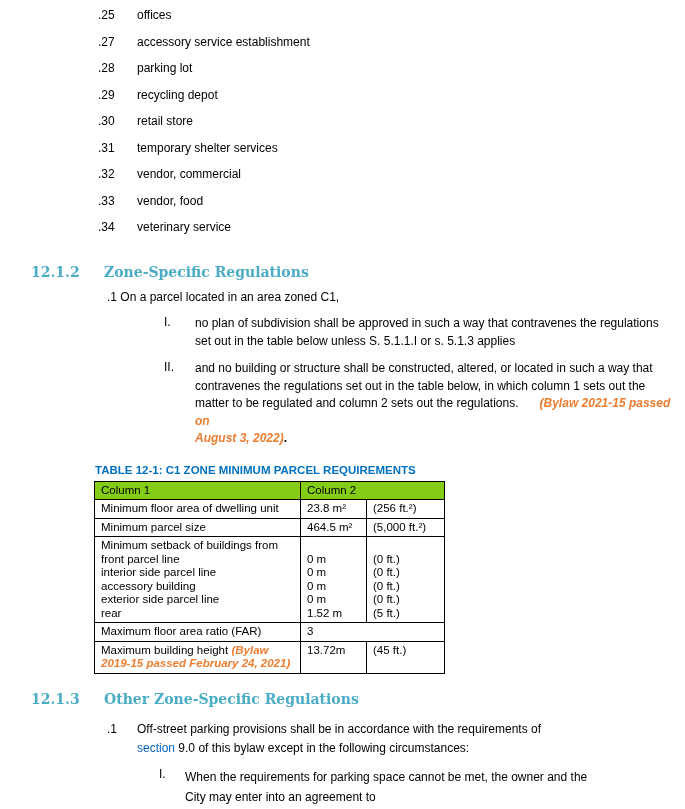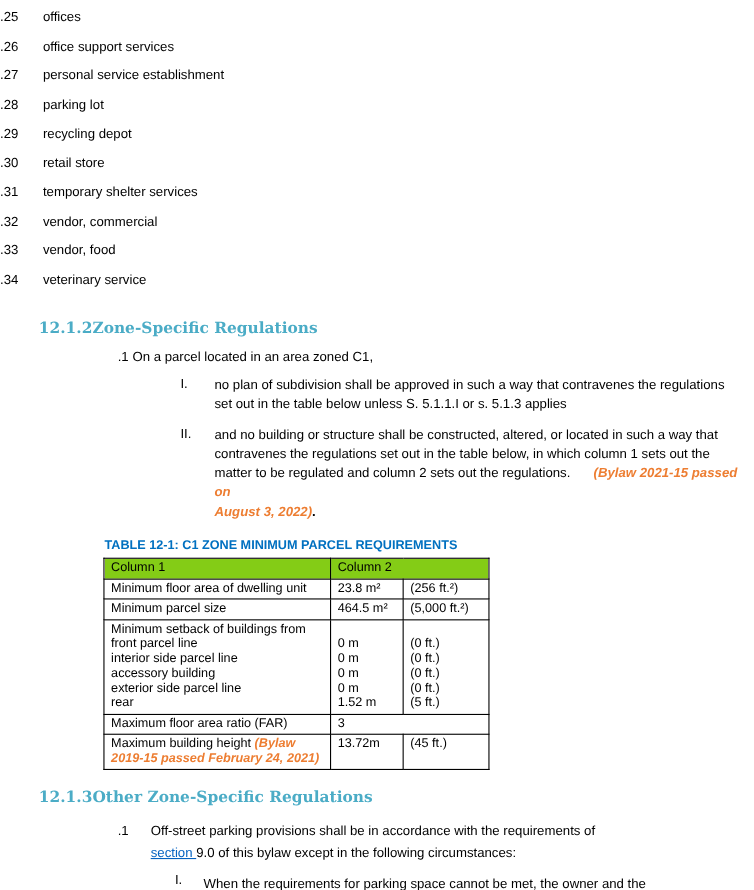--- a/index.html
+++ b/index.html
@@ -8,33 +8,33 @@
     height: 809px;
     background: #ffffff;
     font-family: "Liberation Sans", sans-serif;
     font-size: 12px;
     color: #000000;
     overflow: hidden;
   }
 
   
   .use-list { padding-top: 9px; }
-  .use-item { display: flex; line-height: 13px; margin-bottom: 13.5px; }
+  .use-item { display: flex; padding-left: 98px; line-height: 13px; margin-bottom: 13.5px; }
   .use-num { width: 39px; flex: 0 0 39px; }
 
   
   .section-heading {
     display: flex;
     font-family: "DejaVu Serif", serif;
     font-weight: bold;
     font-size: 14px;
     color: #4BACC6;
     line-height: 19px;
   }
-  .section-heading { padding-left: 11px; text-align: right; }
+  .section-heading { padding-left: 31px; }
   .sec-num { width: 73px; flex: 0 0 73px; }
   .h1212 { margin-top: 29px; }
   .h1213 { margin-top: 16px; }
 
   
   .intro { margin: 8px 0 0 107px; line-height: 15px; }
 
   .roman-item { display: flex; }
   .r1212 { padding-left: 164px; margin-top: 10px; }
   .r1212 .roman { width: 31px; flex: 0 0 31px; }
@@ -77,41 +77,36 @@
   }
   table.parcel-table tr.thead td { background: #84cc16; }
   table.parcel-table .cell-line { line-height: 13.5px; min-height: 13.5px; }
 
   
   .decimal-item { display: flex; padding-left: 107px; margin-top: 11px; }
   .dec-num { width: 30px; flex: 0 0 30px; line-height: 19.5px; }
   .dec-body div { line-height: 19.5px; }
   .link {
     color: #0563C1;
-    text-decoration: underline;
     cursor: pointer;
   }
 </style>
 </head>
 <body>
 
 <div>
 
   <div class="use-list">
     <div class="use-item">
         <span class="use-num">.25</span>
         <span>offices</span>
       </div>
     <div class="use-item">
-        <span class="use-num">.26</span>
-        <span>office support services</span>
-      </div>
-    <div class="use-item">
         <span class="use-num">.27</span>
-        <span>personal service establishment</span>
+        <span>accessory service establishment</span>
       </div>
     <div class="use-item">
         <span class="use-num">.28</span>
         <span>parking lot</span>
       </div>
     <div class="use-item">
         <span class="use-num">.29</span>
         <span>recycling depot</span>
       </div>
     <div class="use-item">

